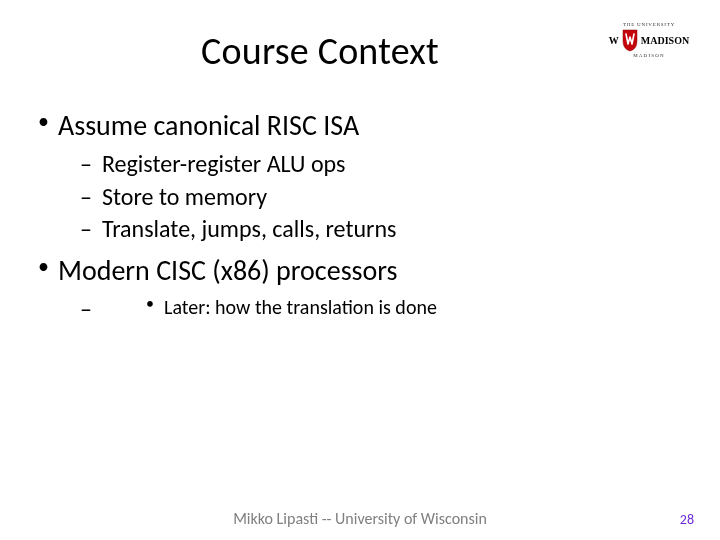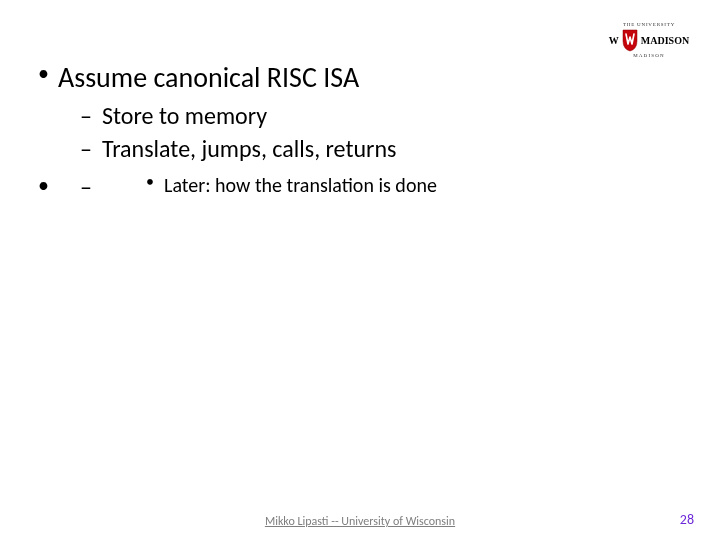--- a/index.html
+++ b/index.html
@@ -120,23 +120,22 @@
     top: 0;
     font-size: 16px;
     color: #000;
   }
   .footer {
     position: absolute;
     bottom: 12px;
     left: 0;
     right: 0;
     text-align: center;
-    font-size: 12px;
+    font-size: 16px;
     color: #7f7f7f;
-    text-decoration: underline;
   }
   .pagenum {
     position: absolute;
     bottom: 12px;
     right: 26px;
     font-size: 14px;
     color: #6d28d9;
   }
 </style>
 </head>
@@ -150,31 +149,34 @@
       <span class="logo-left">W</span>
       <svg class="crest" viewBox="0 0 18 24">
         <path d="M2 2 L16 2 L16 13 Q16 21 9 23 Q2 21 2 13 Z" fill="#c5050c" stroke="#8b0000" stroke-width="0.5"></path>
         <path d="M5 6 L7 16 L9 9 L11 16 L13 6" fill="none" stroke="#ffffff" stroke-width="1.6" stroke-linecap="round" stroke-linejoin="round"></path>
       </svg>
       <span class="logo-right">MADISON</span>
     </div>
     <div class="logo-bottom">MADISON</div>
   </div>
 
+  <h1 class="title">Course Context</h1>
 
   <div class="content">
     <ul class="lvl1">
       <li>
         <span>Assume canonical RISC ISA</span>
         <ul class="lvl2">
+          <li><span>Register-register ALU ops</span></li>
           <li><span>Store to memory</span></li>
           <li><span>Translate, jumps, calls, returns</span></li>
         </ul>
       </li>
       <li>
+        <span>Modern CISC (x86) processors</span>
         <ul class="lvl2">
           <li>
             <ul class="lvl3">
               <li><span>Later: how the translation is done</span></li>
             </ul>
           </li>
         </ul>
       </li>
     </ul>
   </div>

